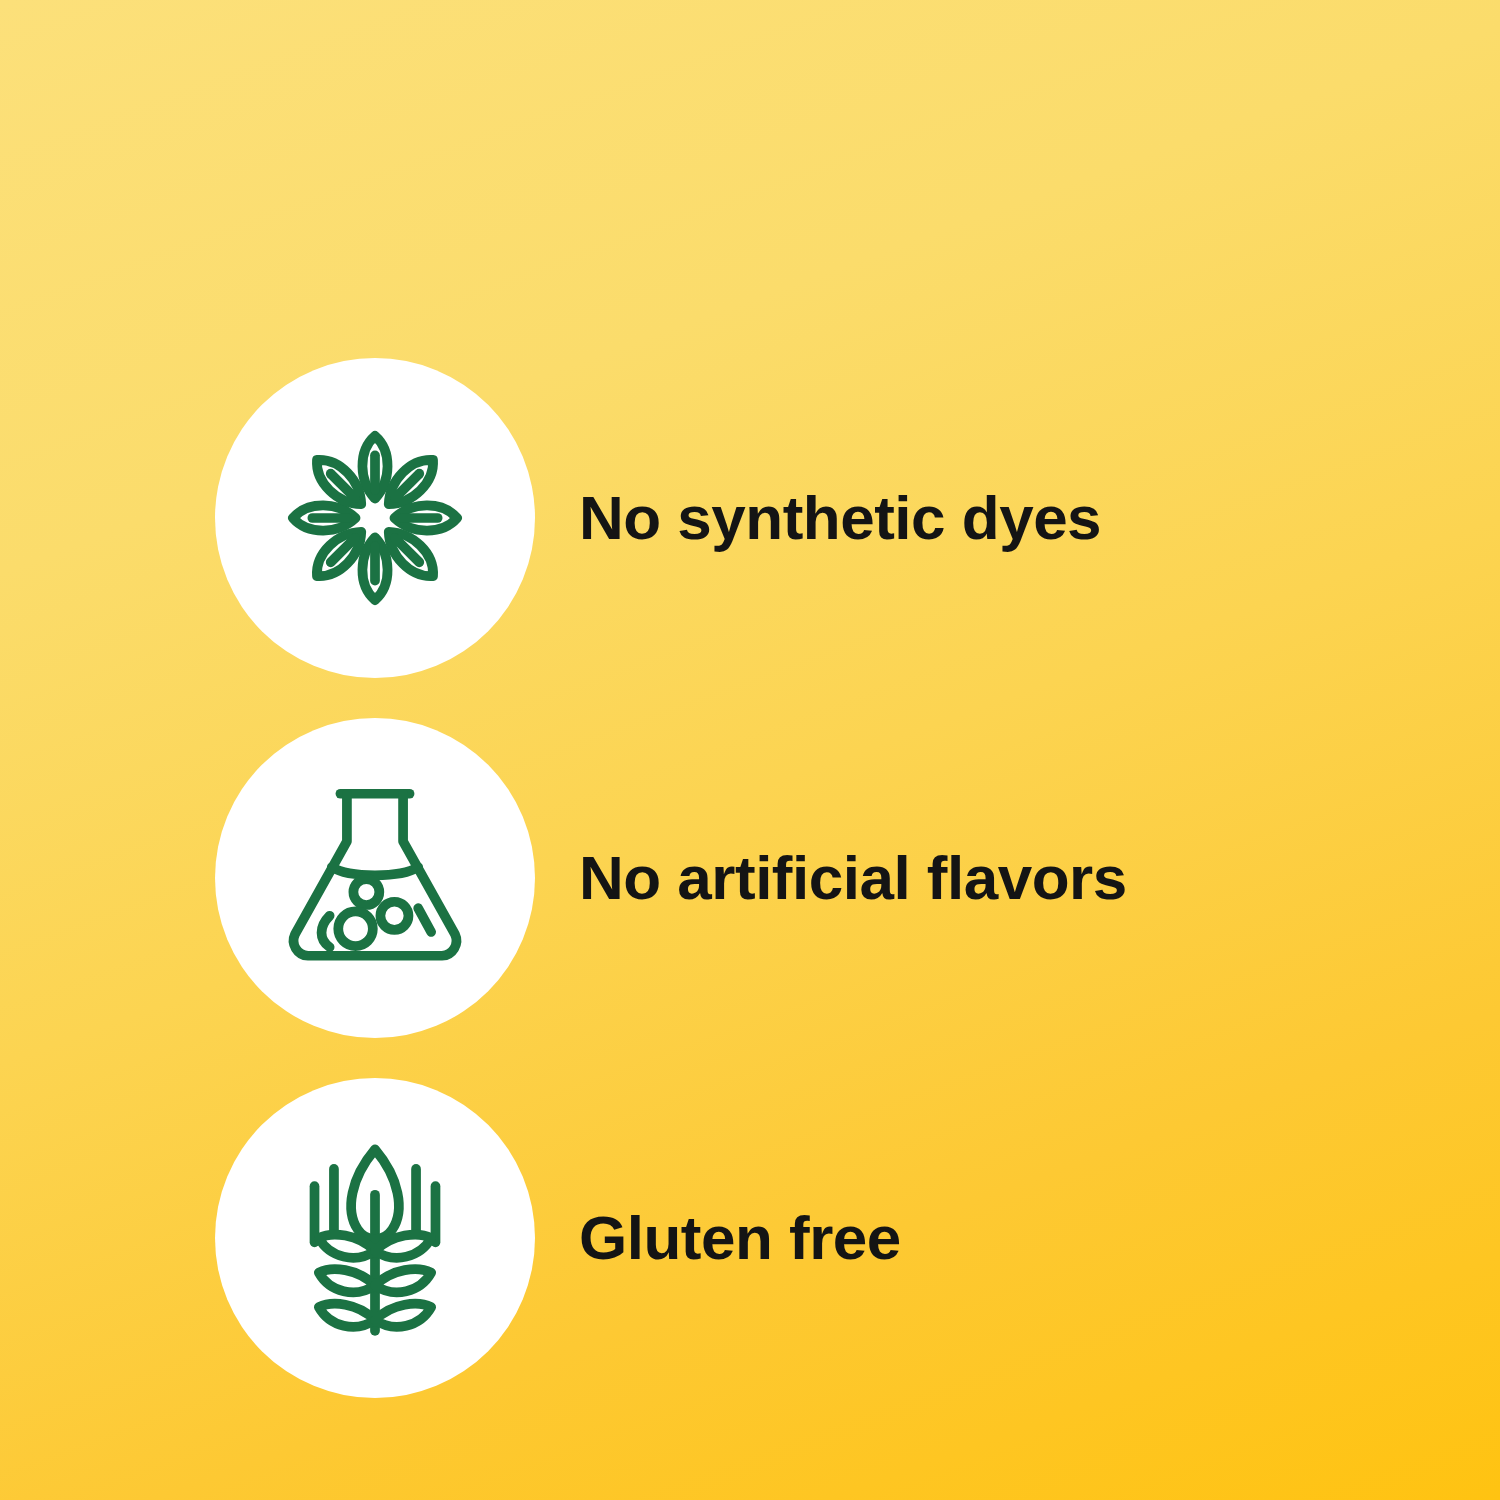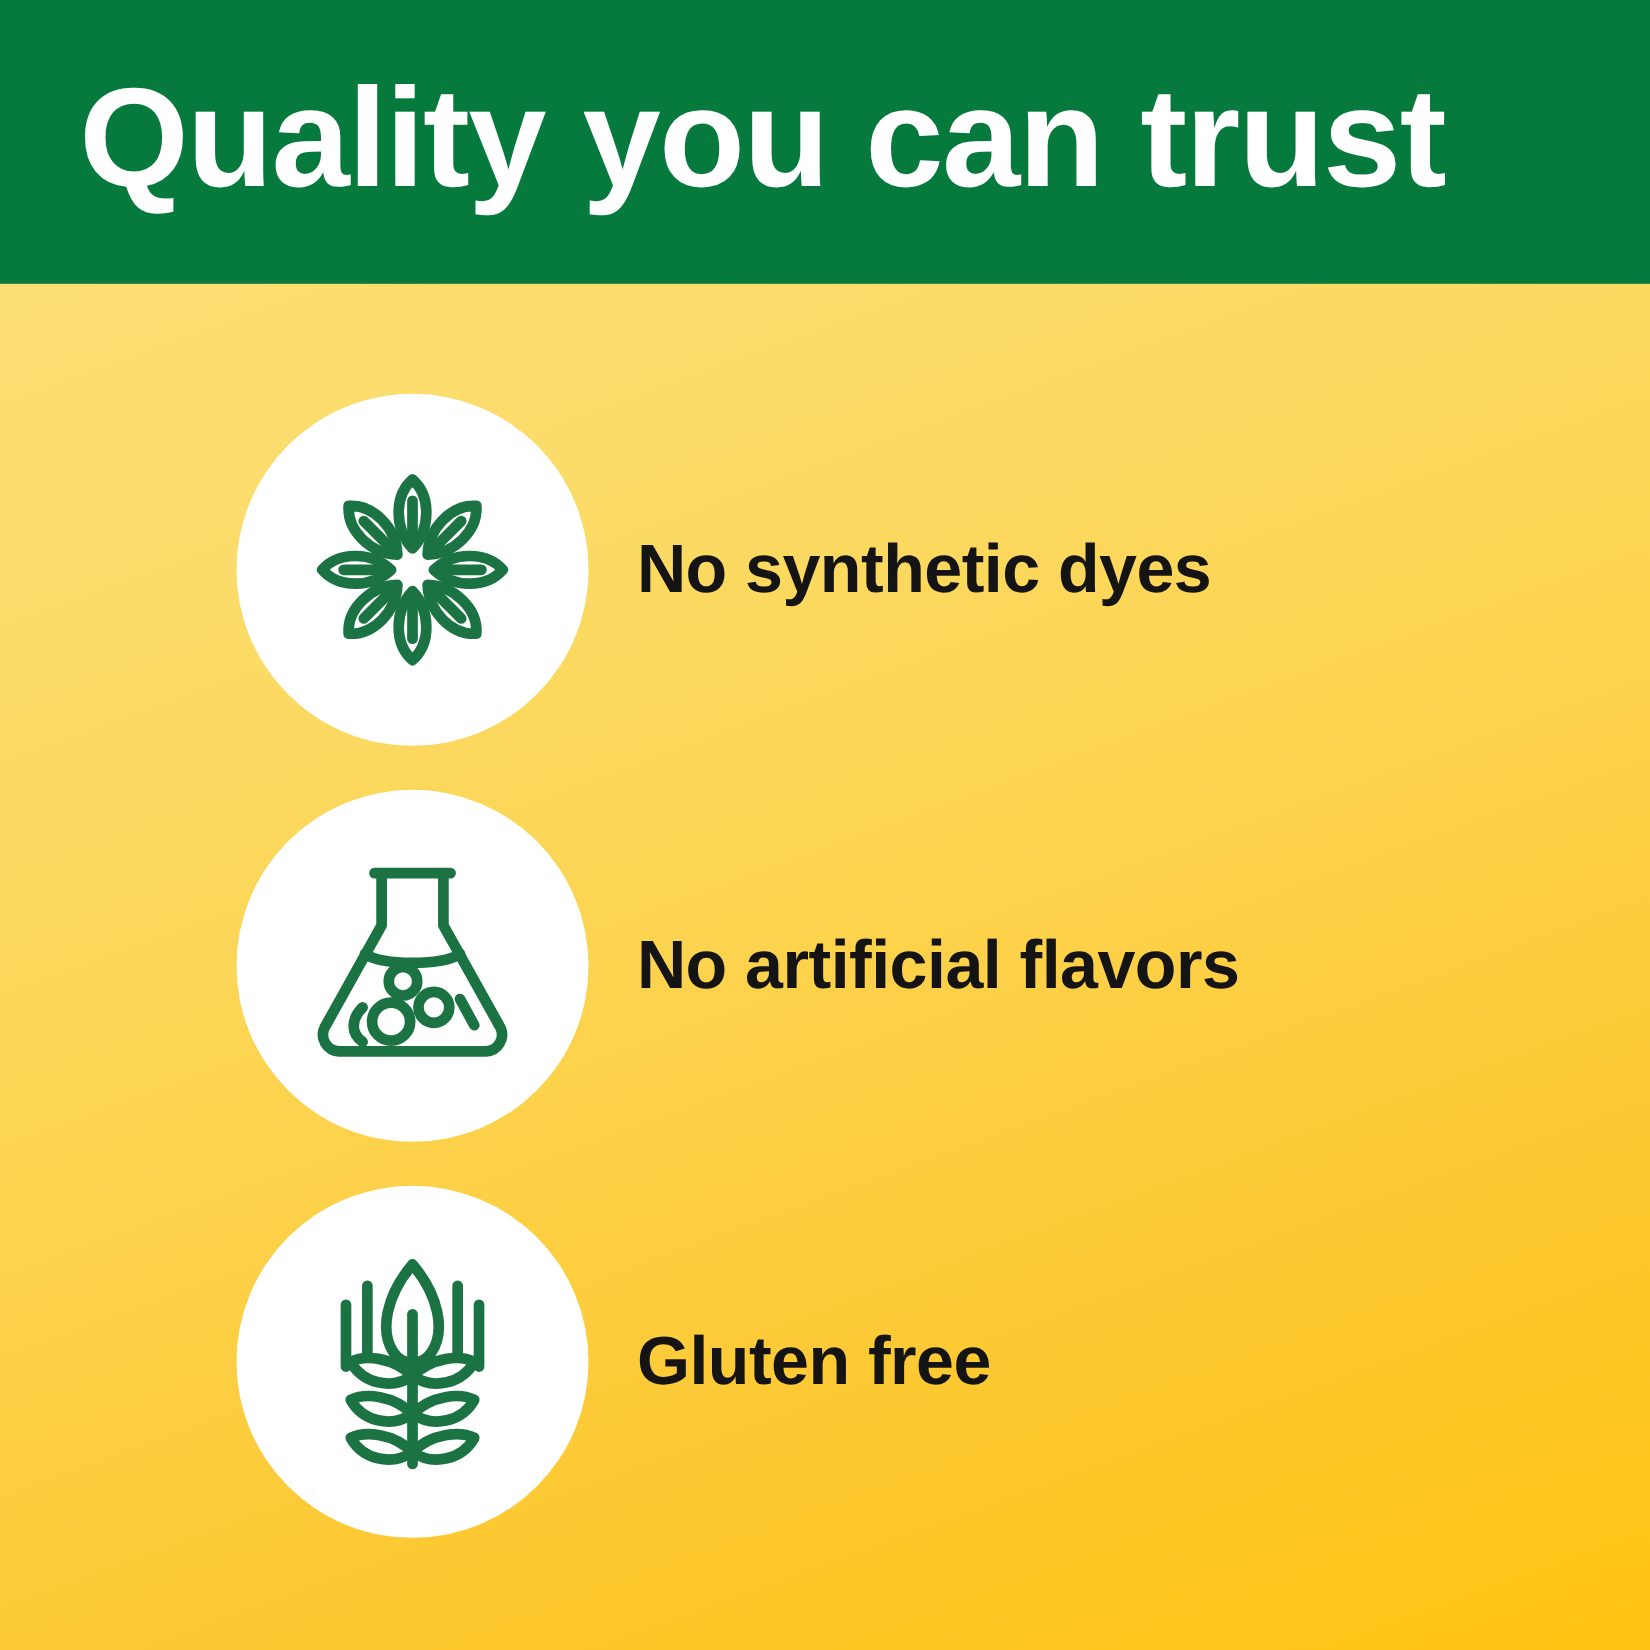--- a/index.html
+++ b/index.html
@@ -99,23 +99,20 @@
     line-height: 70px;
     letter-spacing: -0.5px;
     white-space: nowrap;
   }
 </style>
 </head>
 <body>
 
 <div id="page">
 
-  <div id="header-band">
-    <div id="header-title">Quality you can trust</div>
-  </div>
 
   <div id="features">
 
     <div class="feature-row" id="row-0">
       <div class="icon-badge">
         <span>
           <svg viewBox="0 0 200 200" xmlns="http://www.w3.org/2000/svg" fill="none" stroke="#1B7243" stroke-width="9" stroke-linecap="round" stroke-linejoin="round">
 
             <g transform="translate(100,100)">
 

